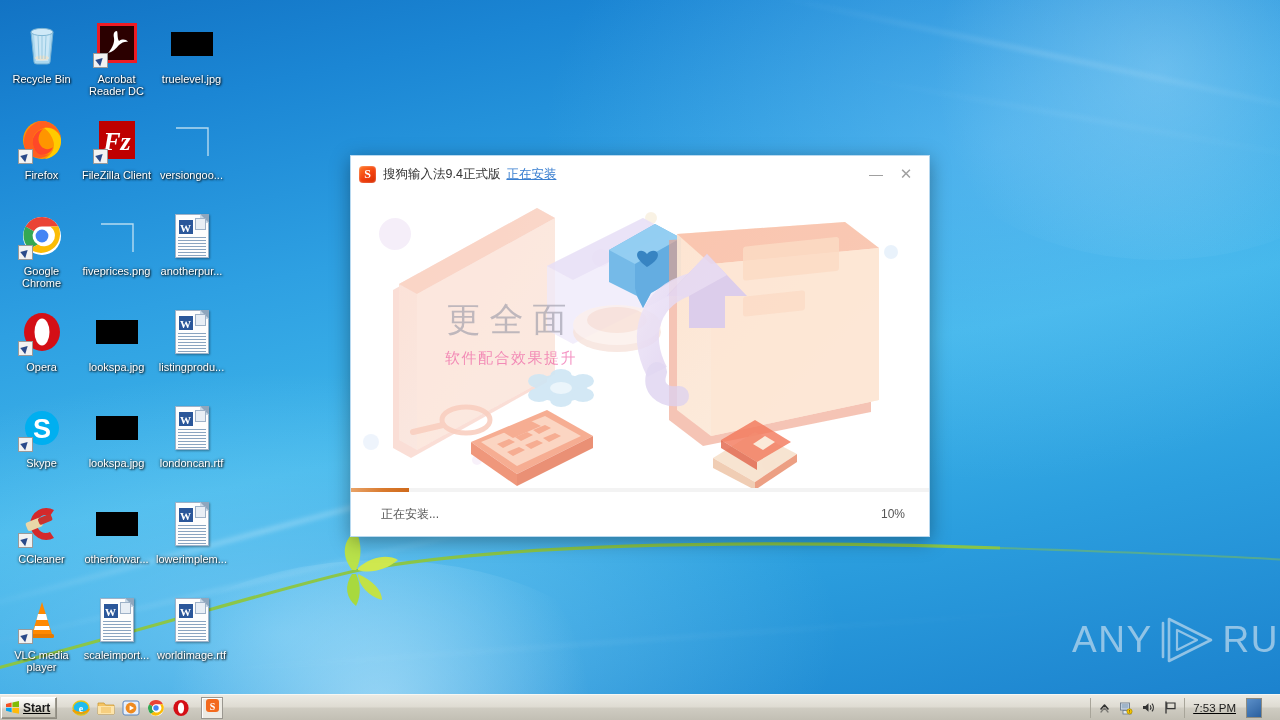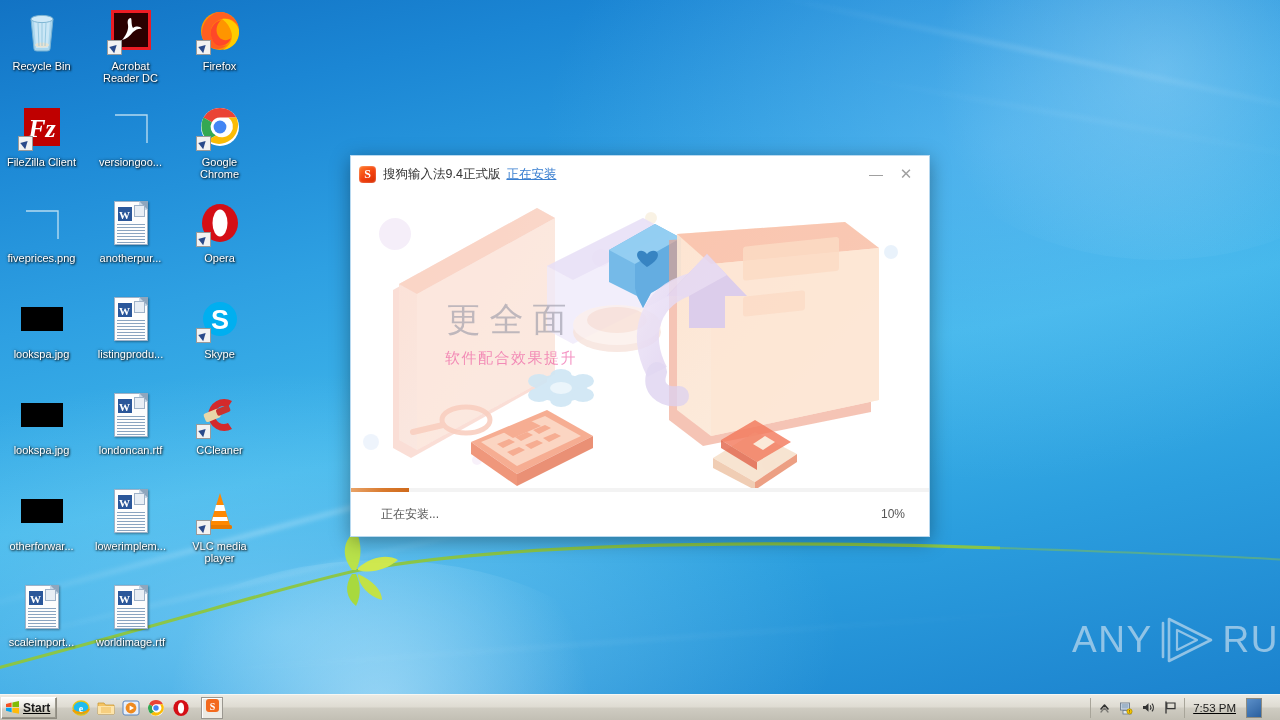--- a/index.html
+++ b/index.html
@@ -32,23 +32,23 @@
     background: radial-gradient(circle, rgba(205,240,255,.55) 0%, rgba(205,240,255,0) 70%);
   }
   .g1 { left: 120px; top: 560px; width: 520px; height: 300px; }
   .g2 { left: 900px; top: -120px; width: 520px; height: 380px; opacity:.55;}
 
   
   #swoosh { position:absolute; left:0; top:470px; width:1280px; height:220px; pointer-events:none; }
 
   
   #icon-grid {
-    position: absolute; left: 4px; top: 1px;
+    position: absolute; left: 4px; top: 14px;
     display: grid; grid-template-columns: repeat(3, 75px);
-    grid-auto-rows: 96px; gap: 0px 14px;
+    grid-auto-rows: 96px; gap: 0px 0px;
   }
   .dicon {
     width: 75px; height: 96px; display:flex; flex-direction:column;
     align-items:center; padding-top: 6px; cursor: default;
   }
   .dicon .glyph { width: 48px; height: 48px; position: relative; }
   .dicon .lbl {
     margin-top: 5px; width: 74px; text-align:center;
     font-size: 11px; line-height: 12px; color: #fff;
     text-shadow: 1px 1px 2px rgba(0,0,0,.85), 0 0 3px rgba(0,0,0,.7);
@@ -208,20 +208,26 @@
         <svg width="48" height="48" viewBox="0 0 48 48">
           <rect x="4" y="3" width="40" height="40" fill="#ed1c24"></rect>
           <rect x="7" y="6" width="34" height="34" fill="#2b0000"></rect>
           <path d="M24,11 C21,11 20,14 21,18 C22,23 18,30 15,33 C19,32 23,29 26,25 C29,22 33,21 35,22 C33,19 29,19 26,21 C24,18 25,13 24,11 Z" fill="#ffffff"></path>
         </svg>
         <span class="shortcut-arrow"></span>
       </div>
       <div class="lbl">Acrobat Reader DC</div>
     </div>
 
+    <div class="dicon">
+      <div class="glyph">
+        <span class="blackthumb"></span>
+      </div>
+      <div class="lbl">truelevel.jpg</div>
+    </div>
 
     <div class="dicon">
       <div class="glyph">
         <svg width="48" height="48" viewBox="0 0 48 48">
           <circle cx="24" cy="24" r="19" fill="#ff9500"></circle>
           <path d="M24,5 C33,5 41,12 43,21 C40,14 33,10 26,12 C18,14 13,21 15,29 C17,36 24,40 31,38 C25,44 15,43 9,36 C3,28 6,14 16,8 C18,6 21,5 24,5 Z" fill="#ff5f1f"></path>
           <path d="M26,12 C34,11 41,16 43,23 C44,33 37,42 27,43 C34,39 38,31 35,24 C33,18 29,14 26,12 Z" fill="#ffcb00"></path>
           <path d="M15,29 C13,22 18,15 25,13 C20,18 19,25 23,30 C26,34 32,34 35,31 C33,37 27,40 21,38 C18,36 16,33 15,29 Z" fill="#ff3b2f" opacity=".85"></path>
         </svg>
         <span class="shortcut-arrow"></span>

